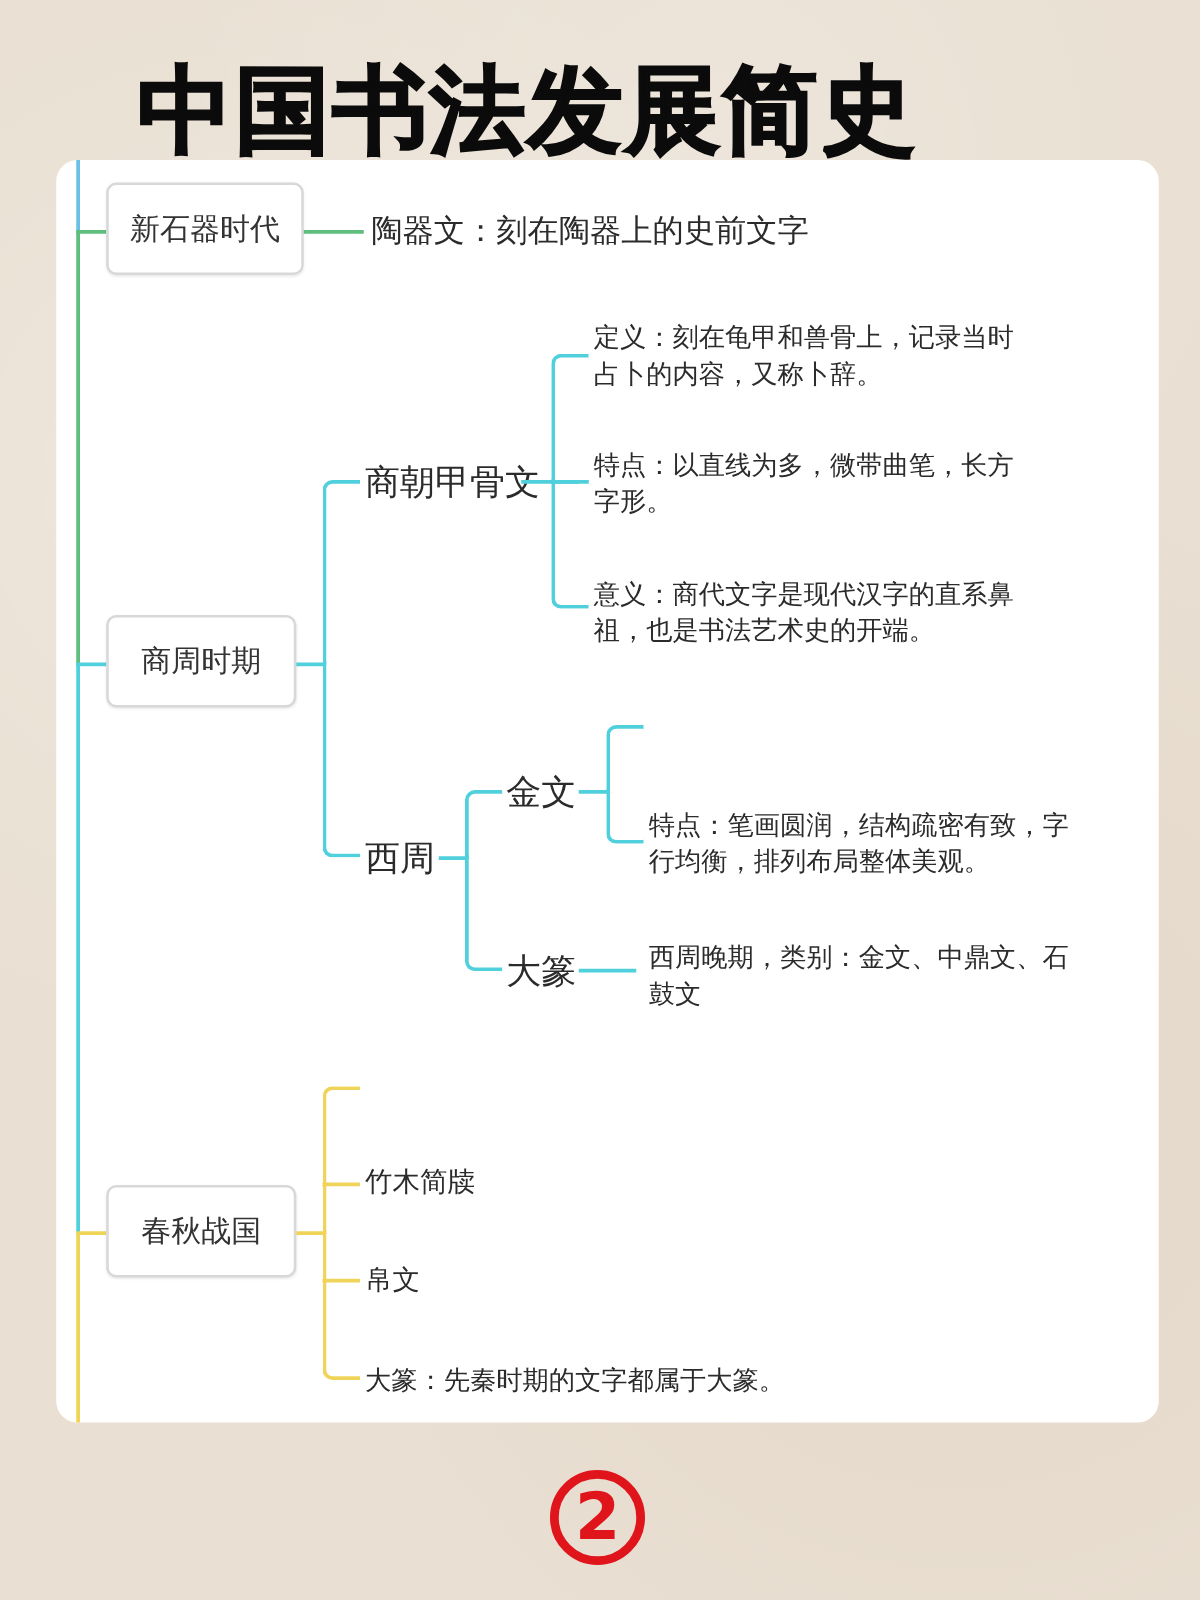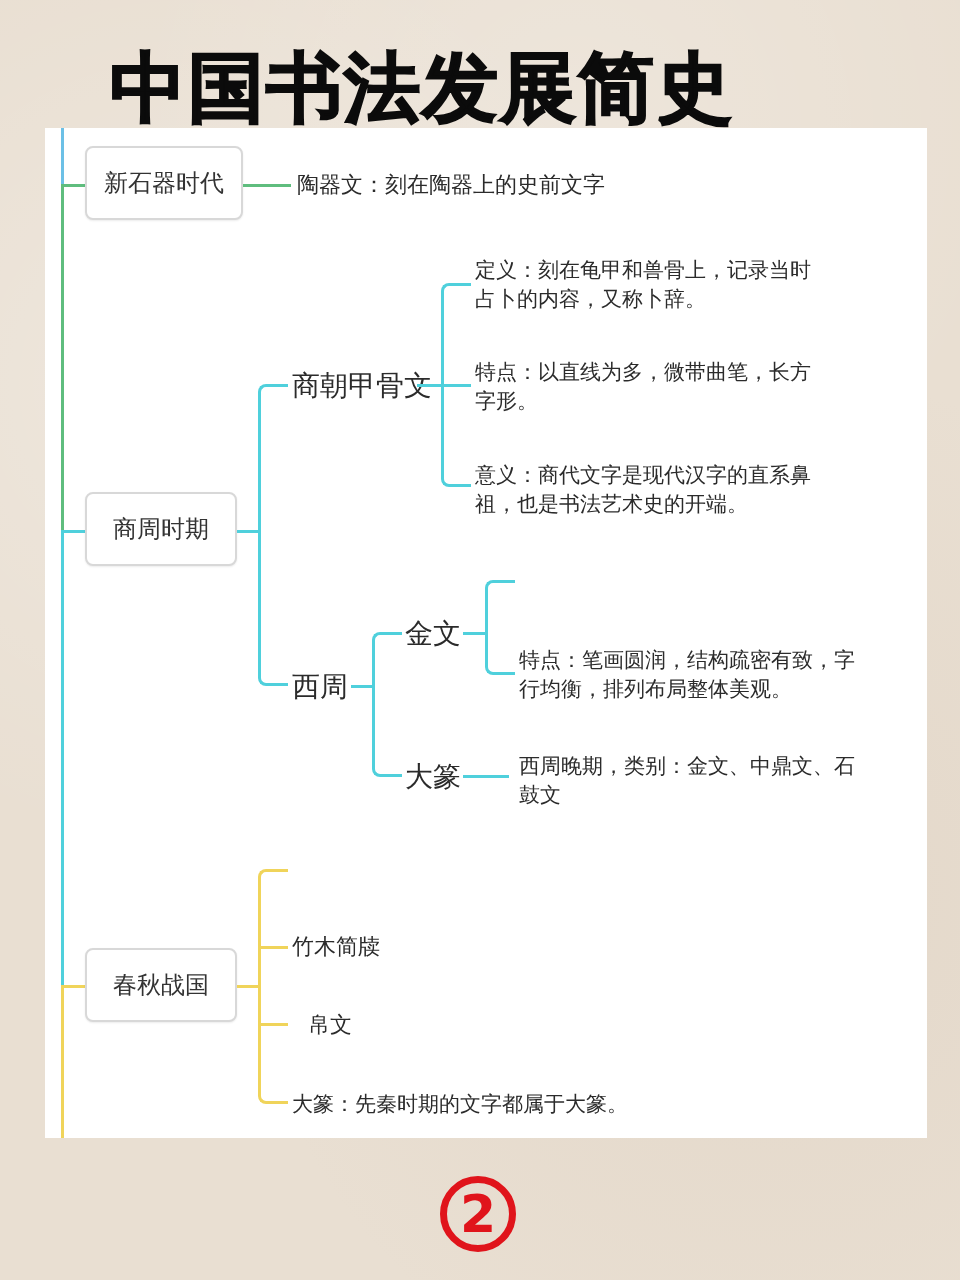--- a/index.html
+++ b/index.html
@@ -14,20 +14,21 @@
   }
   .title {
     position:absolute; left:0; top:38px; width:844px; text-align:center;
     font-size:76px; font-weight:bold; color:#0b0b0b; letter-spacing:2px;
     font-family: "DejaVu Sans", sans-serif;
     -webkit-text-stroke: 2px #0b0b0b;
   }
   .panel {
     position:absolute; left:45px; top:128px; width:882px; height:1010px;
     background:#ffffff;
+    border-radius:17px;
   }
   .ln { position:absolute; }
   .v { width:3px; }
   .h { height:3px; }
   .blue { background:#6cc0e6; }
   .green { background:#5fbd7e; }
   .cyan { background:#4fd0dc; }
   .yellow { background:#f0d45a; }
   .node {
     position:absolute; background:#fff; border:2px solid #d8d8d8; border-radius:8px;
@@ -60,21 +61,21 @@
   <div class="ln v blue" style="left:16px; top:0; height:57px;"></div>
   <div class="ln v green" style="left:16px; top:57px; height:346px;"></div>
   <div class="ln v cyan" style="left:16px; top:403px; height:455px;"></div>
   <div class="ln v yellow" style="left:16px; top:858px; height:152px;"></div>
 
   <div class="ln h green" style="left:16px; top:56px; width:24px;"></div>
   <div class="node" style="left:40px; top:18px; width:158px; height:74px;">
     <span>新石器时代</span>
   </div>
   <div class="ln h green" style="left:198px; top:56px; width:48px;"></div>
-  <div class="txt" style="left:252px; top:42px; font-size:22px;">陶器文：刻在陶器上的史前文字</div>
+  <div class="txt" style="left:252px; top:42px; font-size:25px;">陶器文：刻在陶器上的史前文字</div>
 
   <div class="ln h cyan" style="left:16px; top:402px; width:24px;"></div>
   <div class="node" style="left:40px; top:364px; width:152px; height:74px;">
     <span>商周时期</span>
   </div>
   <div class="ln h cyan" style="left:192px; top:402px; width:22px;"></div>
 
   <div class="brk-top c-cyan" style="left:213px; top:256px; width:30px; height:148px;"></div>
   <div class="brk-bot c-cyan" style="left:213px; top:401px; width:30px; height:157px;"></div>
 
@@ -112,19 +113,19 @@
   <div class="node" style="left:40px; top:820px; width:152px; height:74px;">
     <span>春秋战国</span>
   </div>
   <div class="ln h yellow" style="left:192px; top:857px; width:22px;"></div>
   <div class="brk-top c-yellow" style="left:213px; top:741px; width:30px; height:118px;"></div>
   <div class="brk-bot c-yellow" style="left:213px; top:856px; width:30px; height:120px;"></div>
   <div class="ln h yellow" style="left:213px; top:818px; width:30px;"></div>
   <div class="ln h yellow" style="left:213px; top:895px; width:30px;"></div>
 
   <div class="txt" style="left:247px; top:804px; font-size:22px;">竹木简牍</div>
-  <div class="txt" style="left:247px; top:882px; font-size:22px;margin-left:16px;">帛文</div>
+  <div class="txt" style="left:247px; top:882px; font-size:22px;">帛文</div>
   <div class="txt" style="left:247px; top:962px; font-size:21px;">大篆：先秦时期的文字都属于大篆。</div>
 </div>
 
 <div class="page-num">
   <span>2</span>
 </div>
 
 </body></html>

